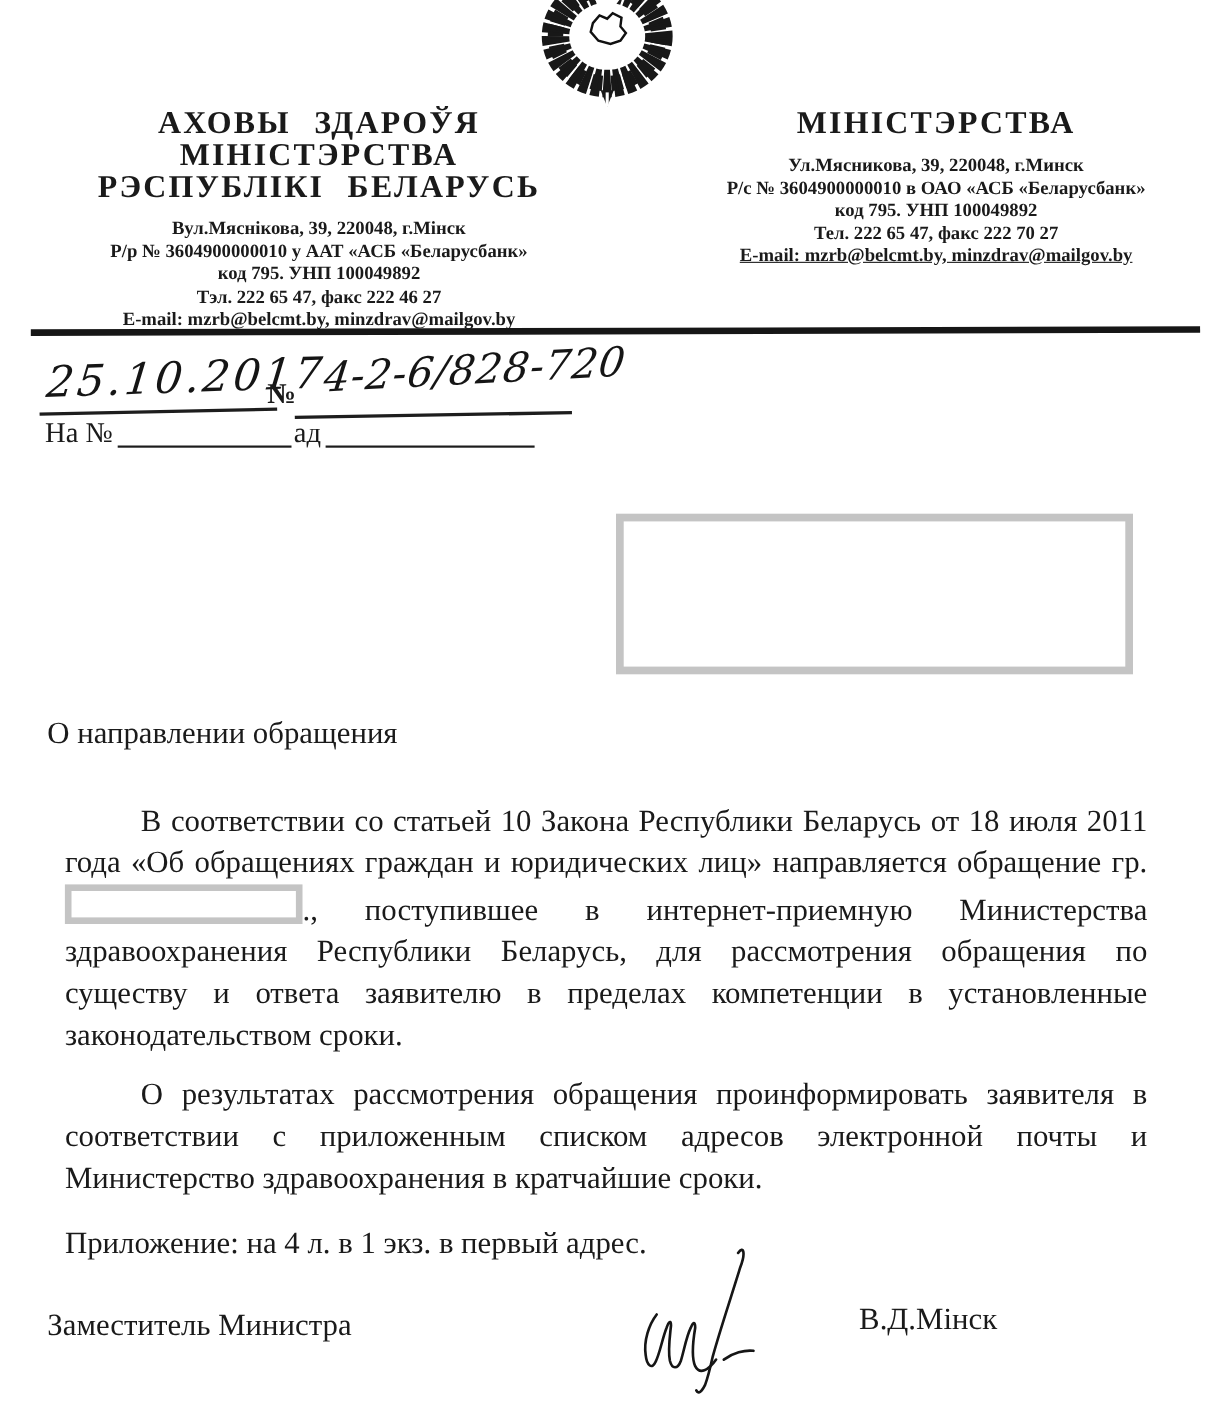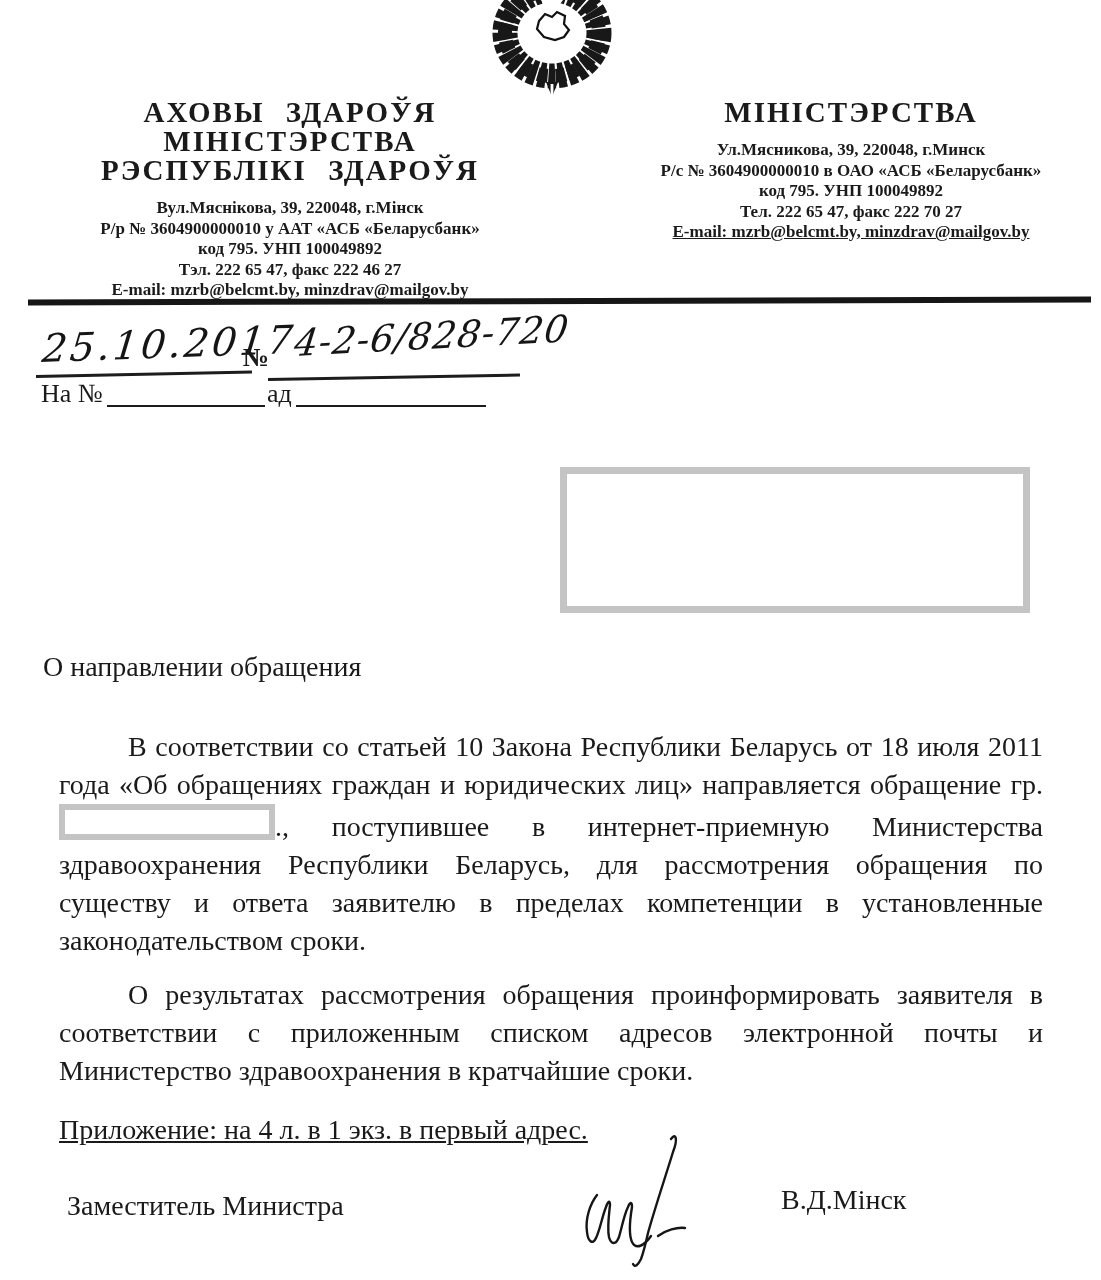--- a/index.html
+++ b/index.html
@@ -41,24 +41,24 @@
   }
 
   
   .subject { position:absolute; left:43px; top:651px; font-size:28px; }
   .letter-body { position:absolute; left:43px; top:712px; width:1016px; font-size:28px; line-height:38px; }
   .letter-body p { margin:16px; text-align:justify; text-indent:69px; }
   .redact-inline {
     display:inline-block; width:204px; height:24px; background:#fff;
     border:6px solid #c4c4c4; vertical-align:-4px; line-height:normal;
   }
-  .attachment { margin-top:21px !important; text-align:right; text-indent:0 !important; white-space:nowrap;text-decoration:underline; }
+  .attachment { margin-top:21px !important; text-align:right; text-indent:0 !important; white-space:nowrap; }
 
   
-  .sig-title { position:absolute; left:43px;  top:1190px; font-size:28px; white-space:nowrap;margin-left:24px; }
+  .sig-title { position:absolute; left:43px;  top:1190px; font-size:28px; white-space:nowrap; }
   .sig-name  { position:absolute; left:781px; top:1184px; font-size:28px; white-space:nowrap; }
   .sig-scribble { position:absolute; left:565px; top:1133px; width:140px; height:140px; }
 </style>
 </head>
 <body>
 
 <div class="page">
 
   <svg class="emblem" viewBox="0 0 150 97" aria-hidden="true">
     <ellipse cx="75" cy="33" rx="47" ry="43" fill="none" stroke="#181818" stroke-width="25" stroke-dasharray="7 2.6"></ellipse>
@@ -66,21 +66,21 @@
     <polygon points="64,0 86,0 75,15" fill="#ffffff"></polygon>
     <path d="M62,21 L68,14 L75,17 L80,12 L88,16 L87,24 L92,30 L87,37 L78,40 L67,37 L60,29 Z" fill="#ffffff" stroke="#111111" stroke-width="2.2"></path>
     <path d="M69,82 L75,97 L81,82 Z" fill="#181818"></path>
     <rect x="73.6" y="84" width="2.8" height="13" fill="#ffffff"></rect>
   </svg>
 
   <div class="lh-col lh-left">
     <div class="lh-title">
       <div>АХОВЫ ЗДАРОЎЯ</div>
       <div>МІНІСТЭРСТВА</div>
-      <div>РЭСПУБЛІКІ ЗДАРОЎЯ</div>
+      <div>РЭСПУБЛІКІ БЕЛАРУСЬ</div>
     </div>
     <div class="lh-addr">
       <div>Вул.Мяснікова, 39, 220048, г.Мінск</div>
       <div>Р/р № 3604900000010 у ААТ «АСБ «Беларусбанк»</div>
       <div>код 795. УНП 100049892</div>
       <div>Тэл. 222 65 47, факс 222 46 27</div>
       <div>E-mail: mzrb@belcmt.by, minzdrav@mailgov.by</div>
     </div>
   </div>
 

